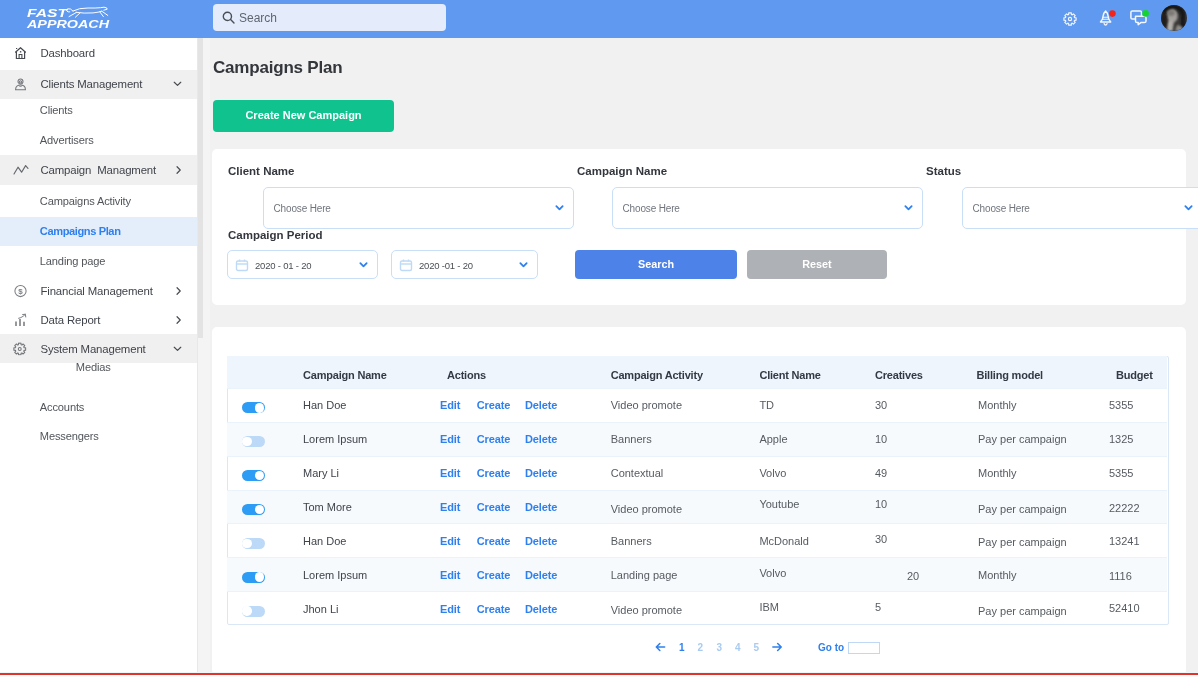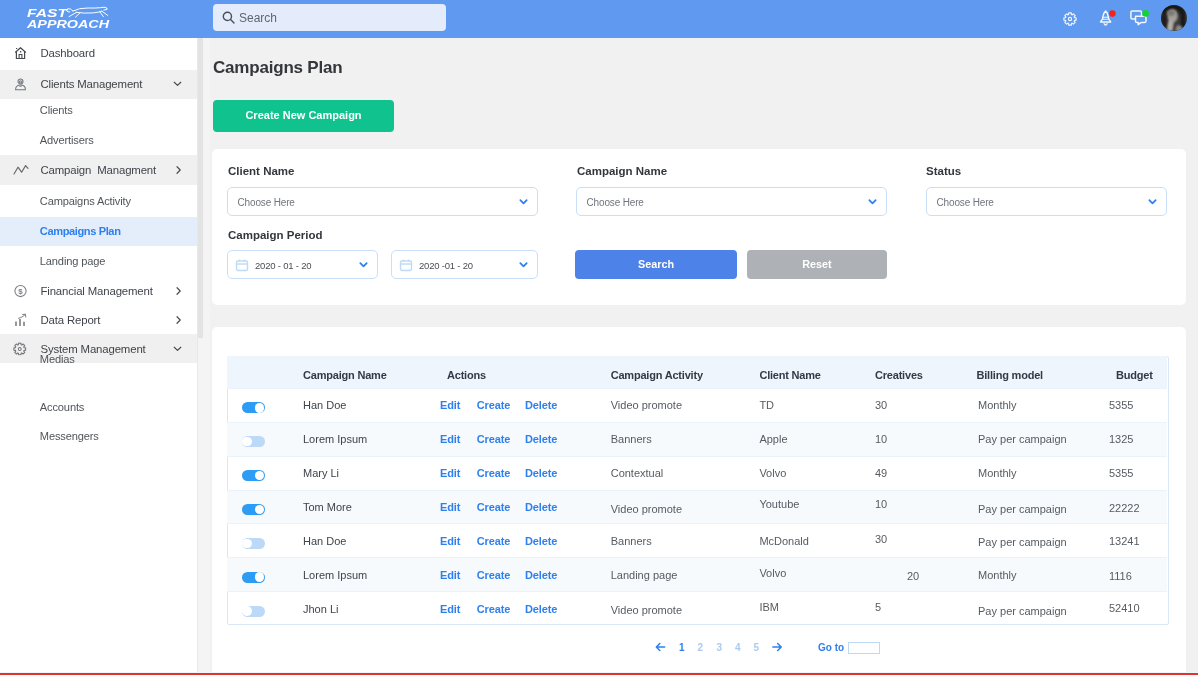--- a/index.html
+++ b/index.html
@@ -26,21 +26,21 @@
   .active .lbl { color:#2f80ed; font-weight:bold; letter-spacing:-0.4px; }
 
   
   #main { left:210px; top:38.2px; width:988px; height:637px; background:#f1f1f2; }
   h1 { position:absolute; left:213px; top:58px; font-size:17px; color:#33363a; letter-spacing:-0.2px; }
   #newcamp { left:213px; top:100px; width:181px; height:31.5px; background:#0fc28e; border-radius:4px; color:#fff; font-size:11px; font-weight:bold; text-align:center; line-height:31.5px; }
   .card { background:#fff; border-radius:5px; }
   #fcard { left:212px; top:149px; width:974px; height:156px; }
   #tcard { left:212px; top:327px; width:974px; height:348px; }
   .flabel { position:absolute; font-size:11.5px; font-weight:bold; color:#33373d; white-space:nowrap; }
-  .sel { position:absolute; height:29px; top:187px; border:1px solid #c9dff7; border-radius:5px; background:#fff; }
+  .sel { position:absolute; height:42px; top:187px; border:1px solid #c9dff7; border-radius:5px; background:#fff;margin-left:36px; }
   .sel .ph { position:absolute; left:9.5px; top:50%; transform:translateY(-50%); font-size:10px; letter-spacing:-0.15px; color:#70757d; }
   .sel svg, .dinp svg.cv { position:absolute; right:9px; top:50%; transform:translateY(-50%); }
   .dinp { position:absolute; top:250px; height:29px; border:1px solid #c9dff7; border-radius:5px; background:#fff; }
   .dinp .dt { position:absolute; left:27px; top:50%; transform:translateY(-50%); font-size:9.5px; letter-spacing:-0.2px; color:#4a4f55; }
   .dinp svg.cal { position:absolute; left:7px; top:50%; transform:translateY(-50%); }
   .btn { position:absolute; top:250px; height:29px; border-radius:4px; color:#fff; font-size:10.8px; font-weight:bold; text-align:center; line-height:29px; }
 
   
   #tbl { left:227px; top:356px; width:942px; height:269px; border:1px solid #d9e7f6; border-radius:2px; background:#fff; }
   #thead { position:absolute; left:0; top:0; width:940px; height:32px; background:#eef5fc; }
@@ -209,21 +209,21 @@
         <g fill="none" stroke="#73767b" stroke-width="1.1" stroke-linejoin="round">
           <path d="M13.1,5.7 L13.1,8.3 L11.5,8.4 L11.1,9.2 L12.2,10.4 L10.4,12.2 L9.2,11.1 L8.4,11.5 L8.3,13.1 L5.7,13.1 L5.6,11.5 L4.8,11.1 L3.6,12.2 L1.8,10.4 L2.9,9.2 L2.5,8.4 L0.9,8.3 L0.9,5.7 L2.5,5.6 L2.9,4.8 L1.8,3.6 L3.6,1.8 L4.8,2.9 L5.6,2.5 L5.7,0.9 L8.3,0.9 L8.4,2.5 L9.2,2.9 L10.4,1.8 L12.2,3.6 L11.1,4.8 L11.5,5.6 Z"></path>
           <circle cx="7" cy="7" r="1.5"></circle>
         </g>
       </svg>
   <span class="lbl">System Management</span>
   <svg class="chev" width="9" height="5.7" viewBox="0 0 11 7">
         <polyline points="1.5,1.3 5.5,5.2 9.5,1.3" fill="none" stroke="#4a4d52" stroke-width="1.5" stroke-linecap="round" stroke-linejoin="round"></polyline>
       </svg>
 </div>
-<div class="mrow" style="top:344px;">
+<div class="mrow" style="top:352px;margin-left:36px;">
       <span class="lbl sub">Medias</span>
     </div>
 <div class="mrow" style="top:392.2px;">
       <span class="lbl sub">Accounts</span>
     </div>
 <div class="mrow" style="top:421.5px;">
       <span class="lbl sub">Messengers</span>
     </div>
 </div>
 

